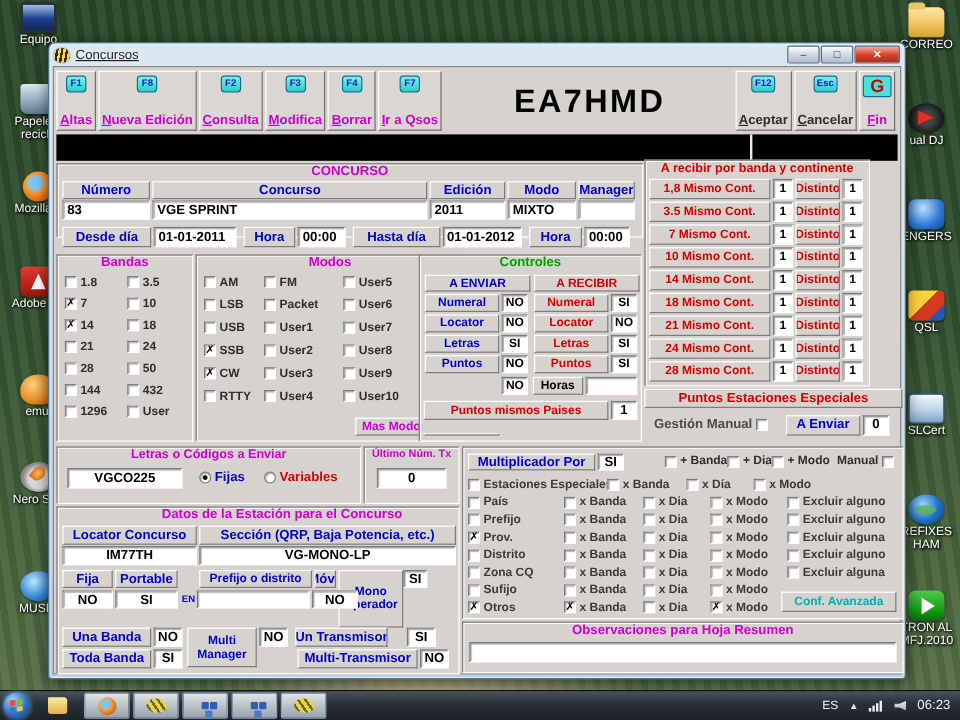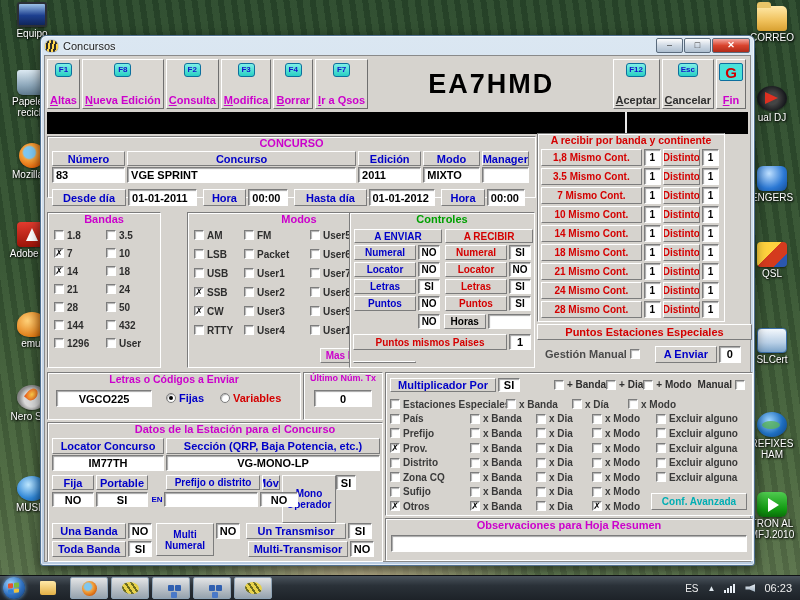--- a/index.html
+++ b/index.html
@@ -40,21 +40,21 @@
   .ic-globe:after { content:""; position:absolute; left:5px; top:9px; width:18px; height:8px; background:rgba(90,180,90,.8); border-radius:50%; }
   .ic-play { background:linear-gradient(#4fca4f,#119a11 70%,#0a6e0a); border-radius:6px; }
   .ic-play:after { content:""; position:absolute; left:11px; top:6px; border-top:7px solid transparent; border-bottom:7px solid transparent; border-left:11px solid #fff; }
   
   #window { position:absolute; left:40px; top:35px; width:715px; height:531px; z-index:5;
     background:linear-gradient(#dbe7f2,#b9cce2); border:1px solid #51708f; border-radius:6px 6px 3px 3px;
     box-shadow:0 3px 12px rgba(0,0,0,.55), inset 0 0 0 1px rgba(255,255,255,.6); }
   #titlebar { height:19px; display:flex; align-items:center; padding:0 4px; }
   #title-icon { width:13px; height:12px; border-radius:50% 50% 40% 40%;
     background:repeating-linear-gradient(100deg,#ffd54a 0 2px,#2b2b2b 2px 4px); margin-right:5px; box-shadow:0 0 1px #000; }
-  #title-text { font-size:11px; color:#1c1c1c; text-shadow:0 0 3px #fff; }
+  #title-text { font-size:11px; color:#1c1c1c; text-shadow:0 0 3px #fff;text-decoration:underline; }
   #caption-buttons { margin-left:auto; display:flex; }
   .cap-btn { width:27px; height:15px; border:1px solid #5a6b7d; border-radius:2px; margin-left:1px;
     background:linear-gradient(#fdfdfd,#cfd9e4 50%,#aebfd0); color:#333; font-size:9px; line-height:13px; text-align:center; }
   .cap-close { width:38px; background:linear-gradient(#f5a8a0,#d9442e 50%,#b02a18); color:#fff; font-weight:bold; }
   #client { position:absolute; left:3px; right:3px; top:19px; bottom:3px; background:#d6d3ce; border:1px solid #8a8a8a; font-weight:bold; }
   .raised { background:#d6d3ce; border:1px solid; border-color:#ffffff #7c7c7c #7c7c7c #ffffff; }
   .panel  { background:#d6d3ce; border:1px solid; border-color:#7c7c7c #ffffff #ffffff #7c7c7c; box-shadow:1px 1px 0 #fff inset; }
   .field  { background:#fff; border:1px solid; border-color:#7c7c7c #ffffff #ffffff #7c7c7c; box-shadow:inset 1px 1px 1px rgba(0,0,0,.35);
             color:#000; font-size:11px; display:flex; align-items:center; justify-content:center; overflow:hidden; white-space:nowrap; }
   .field.left { justify-content:flex-start; padding-left:3px; }
@@ -76,21 +76,21 @@
   #black-strip { position:absolute; left:2px; top:56px; right:2px; height:22px; background:#000; }
   #black-strip .divider { position:absolute; left:578px; top:0; width:2px; height:100%; background:#e8e8e8; }
   
   #concurso { position:absolute; left:2px; top:80px; width:489px; height:62px; }
   #concurso-head, #concurso-vals, #concurso-dates { position:absolute; left:4px; right:4px; display:flex; }
   #concurso-head { top:14px; height:15px; } #concurso-vals { top:30px; height:16px; } #concurso-dates { top:52px; height:17px; }
   #concurso-head .cell-lbl, #concurso-vals .field, #concurso-dates > div { margin-right:2px; }
   
   #bandas { position:absolute; left:2px; top:156px; width:114px; height:156px; }
   #bandas-grid { position:absolute; left:6px; top:16px; right:2px; display:grid; grid-template-columns:1fr 1fr; row-gap:6px; }
-  #modos { position:absolute; left:118px; top:156px; width:224px; height:156px;margin-left:24px; }
+  #modos { position:absolute; left:118px; top:156px; width:224px; height:156px; }
   #modos-grid { position:absolute; left:6px; top:16px; right:2px; display:grid; grid-template-columns:50px 66px 1fr; row-gap:7px; }
   .cb-item { display:flex; align-items:center; height:12px; }
   .cbox { width:10px; height:10px; background:#fff; border:1px solid; border-color:#7c7c7c #fff #fff #7c7c7c; box-shadow:inset 1px 1px 1px rgba(0,0,0,.3);
     margin-right:3px; font-family:"DejaVu Sans",sans-serif; font-size:9px; line-height:8px; text-align:center; color:#000; flex:none; }
   .cb-lbl { font-size:10px; color:#2e2e2e; white-space:nowrap; }
   #mas-modos { position:absolute; right:4px; bottom:4px; width:86px; height:15px; font-size:10px; color:#cc00cc;
     display:flex; align-items:center; justify-content:center; }
   #controles { position:absolute; left:304px; top:156px; width:186px; height:156px; }
   .ctl-col { position:absolute; top:16px; width:88px; }
   .ctl-col .hdr { height:14px; margin-bottom:2px; }
@@ -609,23 +609,23 @@
         <div class="row" style="left:4px;top:69px;height:15px;">
           <div class="field" style="width:42px;margin-right:2px;">NO</div>
           <div class="field" style="width:52px;margin-right:2px;">SI</div>
           <div class="cell-lbl t-blue" style="width:14px;font-size:8px;">EN</div>
           <div class="field" style="width:94px;margin-right:2px;"></div>
           <div class="field" style="width:38px;">NO</div>
         </div>
         <div class="row" style="left:4px;top:100px;height:16px;">
           <div class="cell-lbl raised t-blue dhdr" style="width:74px;margin-right:2px;">Una Banda</div>
           <div class="field" style="width:24px;margin-right:4px;">NO</div>
-          <div class="cell-lbl raised t-blue dhdr" style="width:58px;margin-right:2px;height:33px;white-space:normal;text-align:center;font-size:10px;line-height:11px;">Multi Numeral</div>
+          <div class="cell-lbl raised t-blue dhdr" style="width:58px;margin-right:2px;height:33px;white-space:normal;text-align:center;font-size:10px;line-height:11px;">Multi Manager</div>
           <div class="field" style="width:24px;margin-right:6px;">NO</div>
-          <div class="cell-lbl raised t-blue dhdr" style="width:100px;margin-right:2px;">Un Transmisor</div>
+          <div class="cell-lbl raised t-blue dhdr" style="width:77px;margin-right:16px;">Un Transmisor</div>
           <div class="field" style="width:24px;">SI</div>
         </div>
         <div class="row" style="left:4px;top:118px;height:16px;">
           <div class="cell-lbl raised t-blue dhdr" style="width:74px;margin-right:2px;">Toda Banda</div>
           <div class="field" style="width:24px;margin-right:96px;">SI</div>
           <div class="cell-lbl raised t-blue dhdr" style="width:100px;margin-right:2px;">Multi-Transmisor</div>
           <div class="field" style="width:24px;">NO</div>
         </div>
       </div>
 

